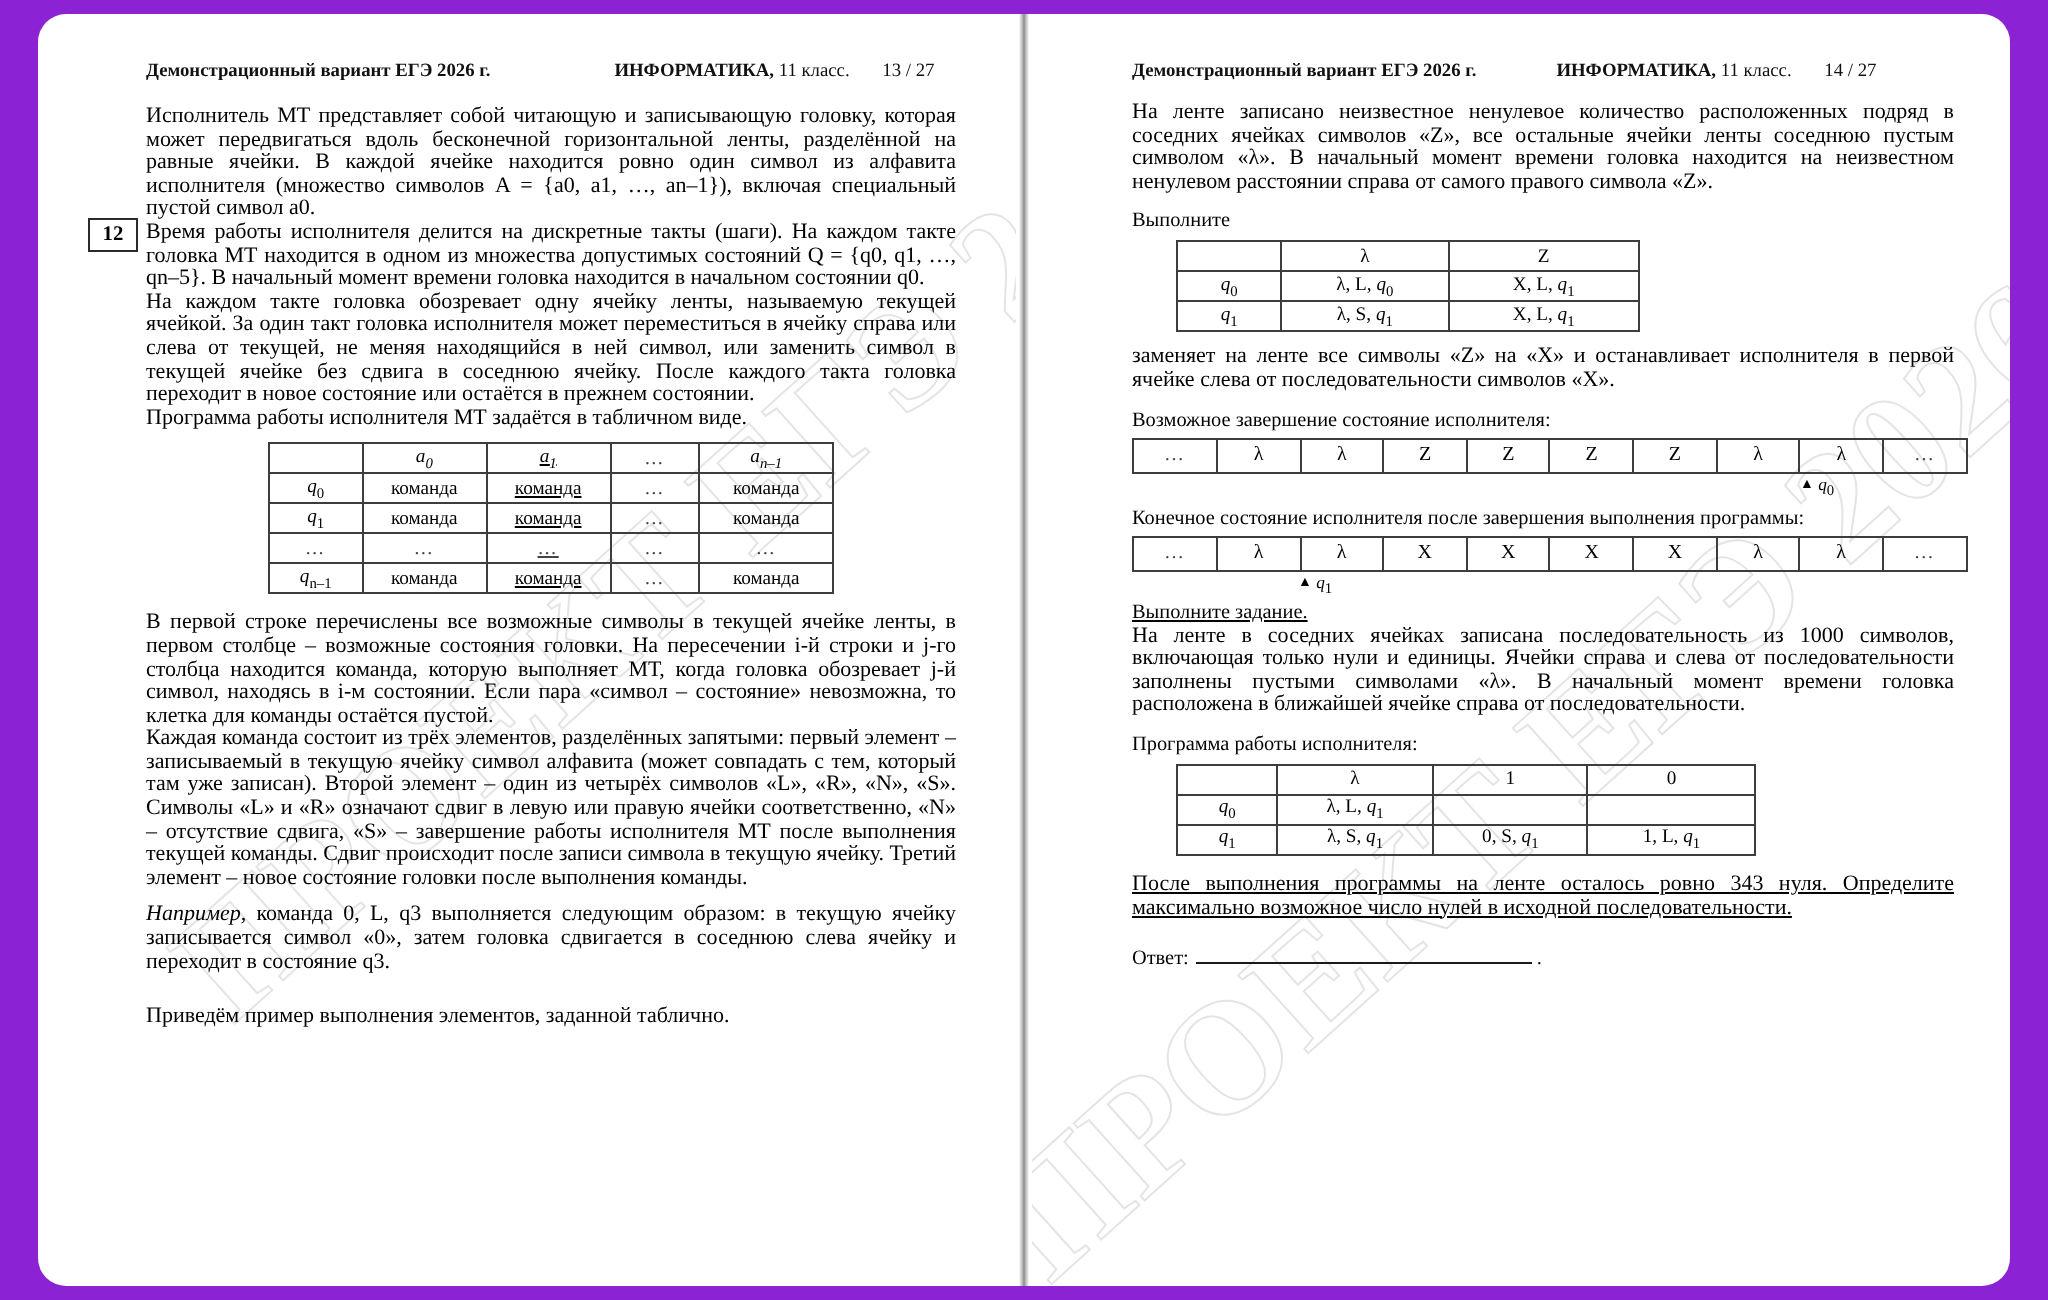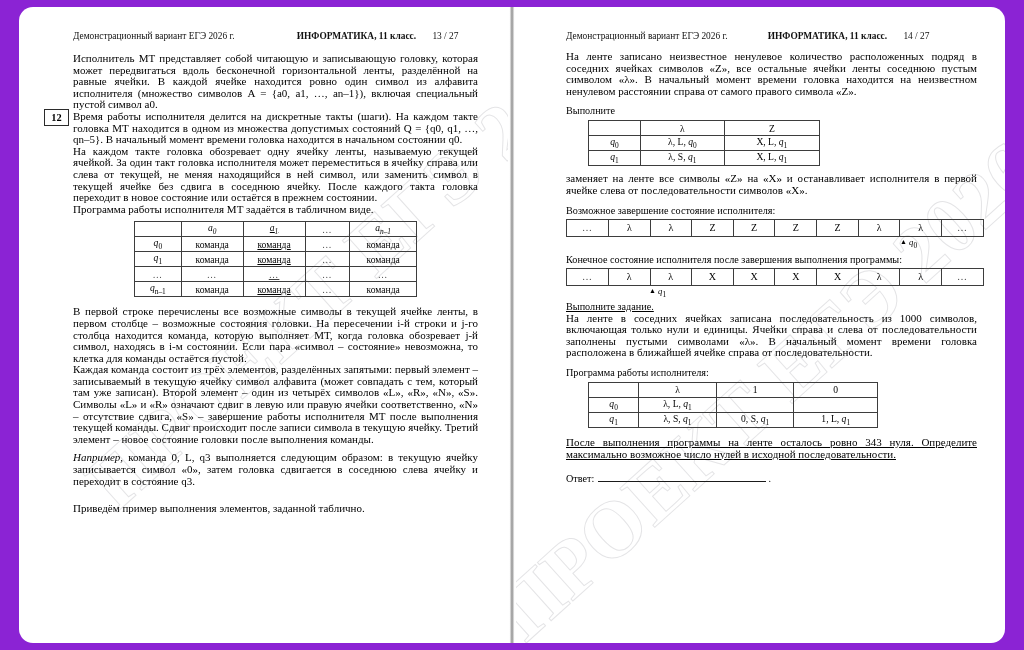--- a/index.html
+++ b/index.html
@@ -72,28 +72,28 @@
   }
   
   .runhead {
     display: flex;
     align-items: baseline;
     font-size: 9.4px;
     font-family: "Liberation Serif", serif;
     color: #111;
     padding-top: 24px;
   }
-  .runhead .rh-left { white-space: nowrap; }
+  .runhead .rh-left { white-space: nowrap; font-weight: bold; }
   .runhead .rh-right { white-space: nowrap; font-weight: 700; }
   .page.left .runhead  { padding-left: 54px; }
   .page.left .rh-right { margin-left: 62px; }
   .page.right .runhead { padding-left: 50px; }
   .page.right .rh-right{ margin-left: 40px; }
   .rh-right .rh-pg { font-weight: 400; margin-left: 14px; text-align: center; }
-  .rh-right .rh-cls { font-weight: 700; }
+  .rh-right .rh-cls { font-weight: 400; }
 
   
   .col-left  { padding: 0 30px 0 54px; }
   .col-right { padding: 0 28px 0 50px; }
   p.t {
     margin: 0;
     font-size: 11px;
     line-height: 11.6px;
     text-align: justify;
     text-indent: 0;

